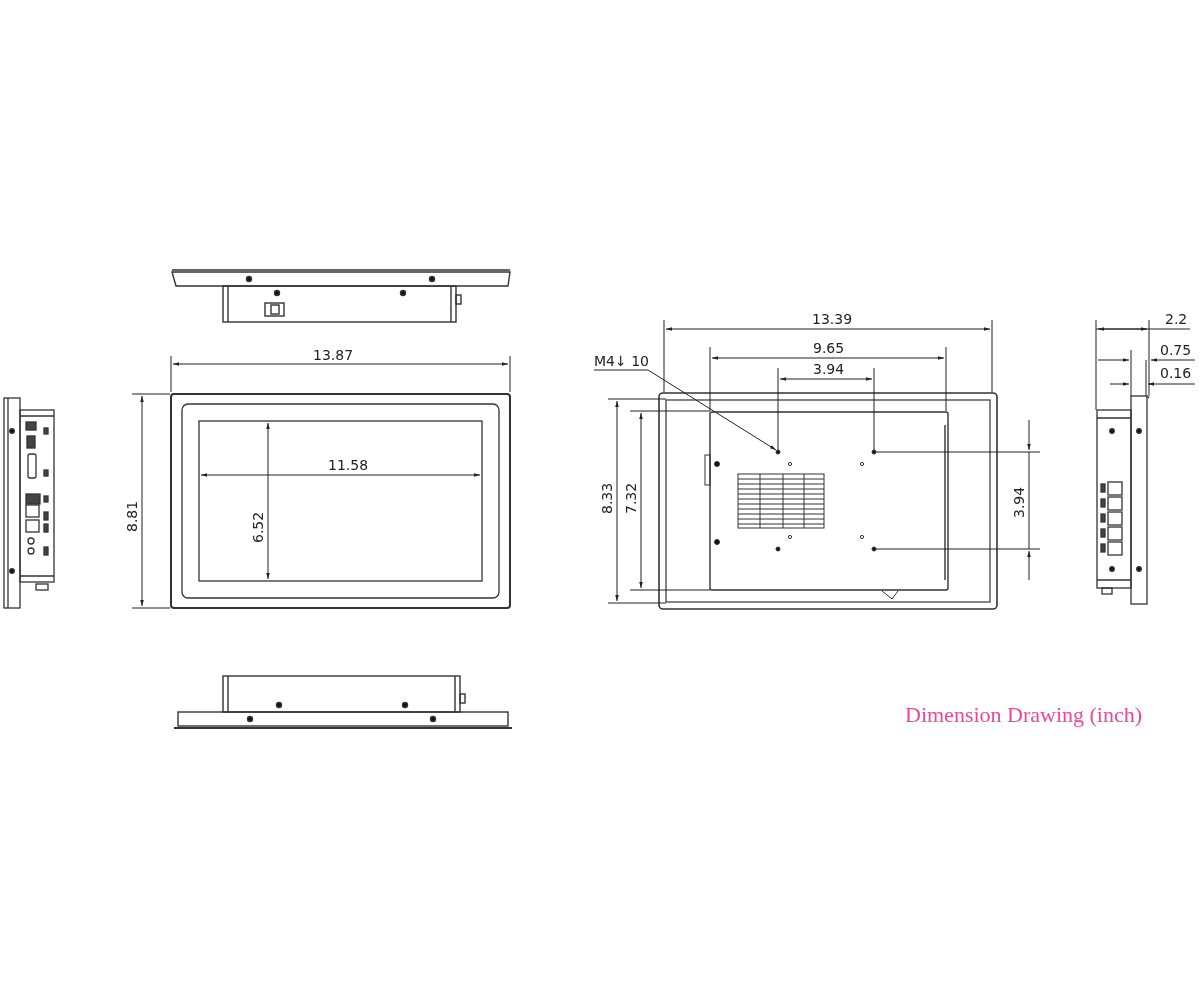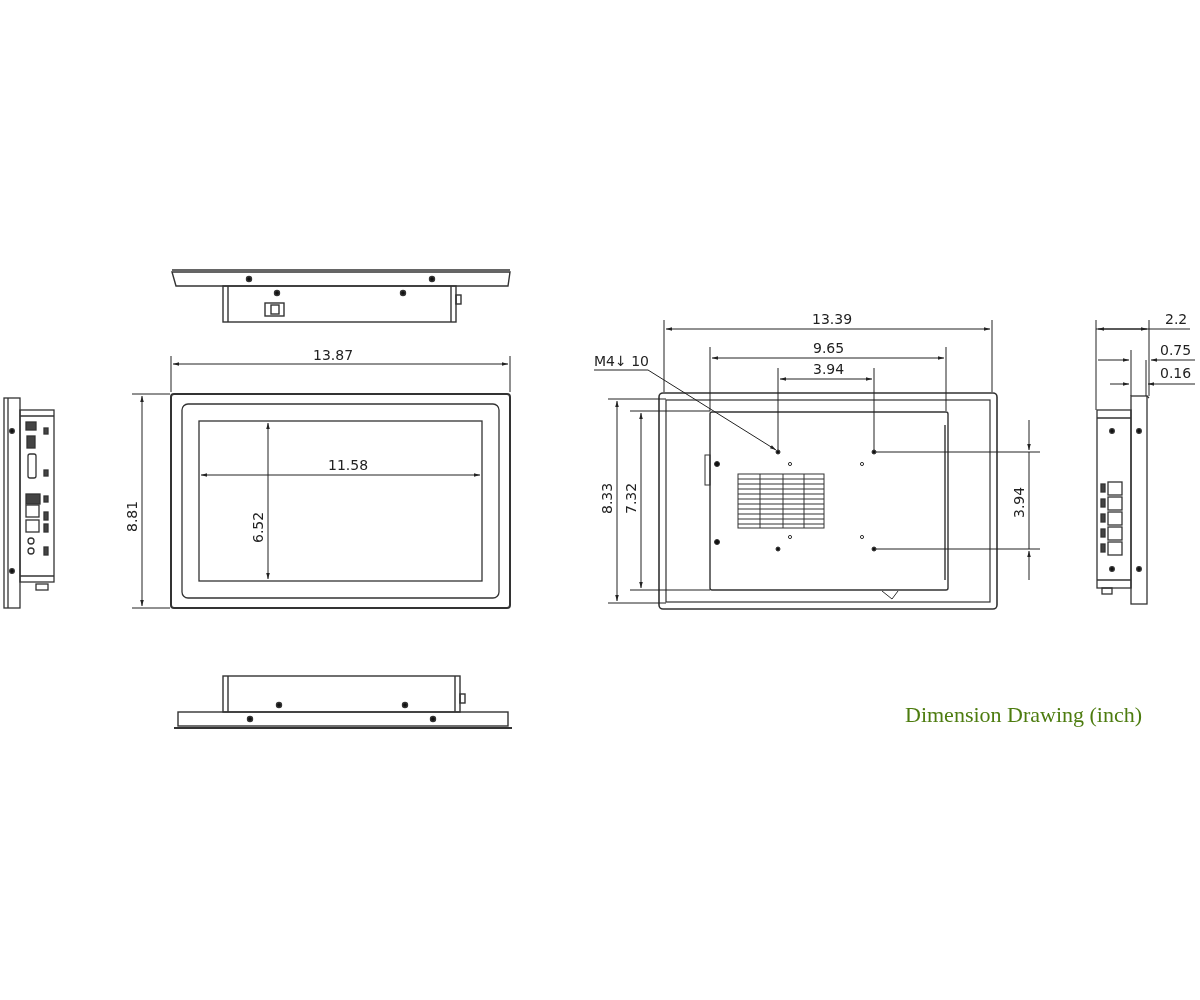--- a/index.html
+++ b/index.html
@@ -1,19 +1,19 @@
 <!DOCTYPE html>
 <html><head>
   <meta charset="utf-8">
   <style>
     html, body { margin: 0; padding: 0; background: #ffffff; }
     body { width: 1200px; height: 1000px; position: relative; overflow: hidden; font-family: "Liberation Sans", sans-serif; }
     #drawing { position: absolute; left: 0; top: 0; width: 1200px; height: 1000px; }
     .dim { font-family: "DejaVu Sans", sans-serif; font-size: 14px; fill: #222; }
-    .caption { position: absolute; left: 905px; top: 702px; font-family: "Liberation Serif", serif; font-size: 22px; color: #4d7c0f; }
+    .caption { position: absolute; left: 905px; top: 702px; font-family: "Liberation Serif", serif; font-size: 22px; color: #ec4899; }
   </style>
 </head>
 <body>
 
 <svg id="drawing" viewBox="0 0 1200 1000" xmlns="http://www.w3.org/2000/svg">
   <defs>
     <marker id="arr" viewBox="0 0 10 10" refX="10" refY="5" markerWidth="10" markerHeight="6" orient="auto-start-reverse">
       <path d="M0,2 L10,5 L0,8 z" fill="#222"></path>
     </marker>
   </defs>

